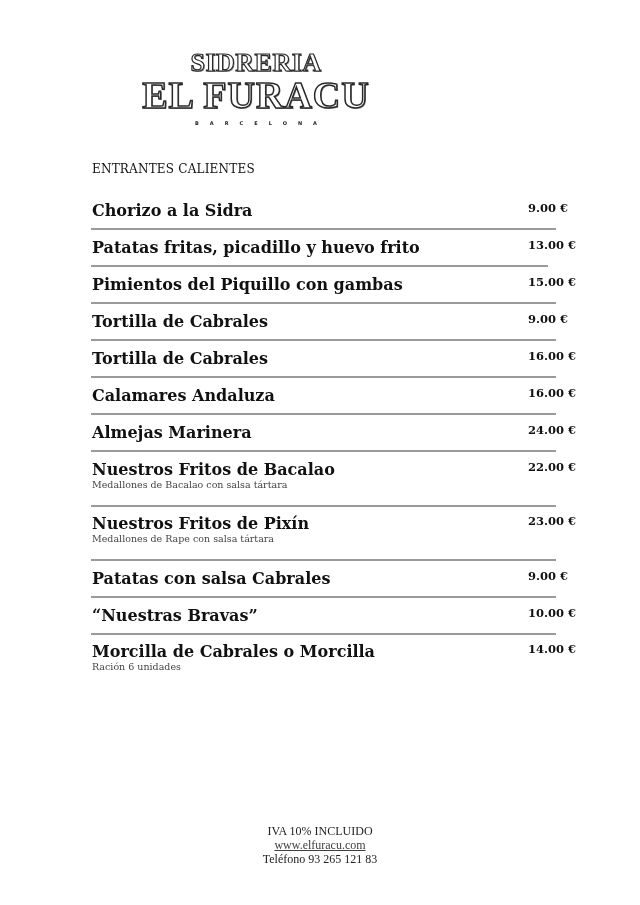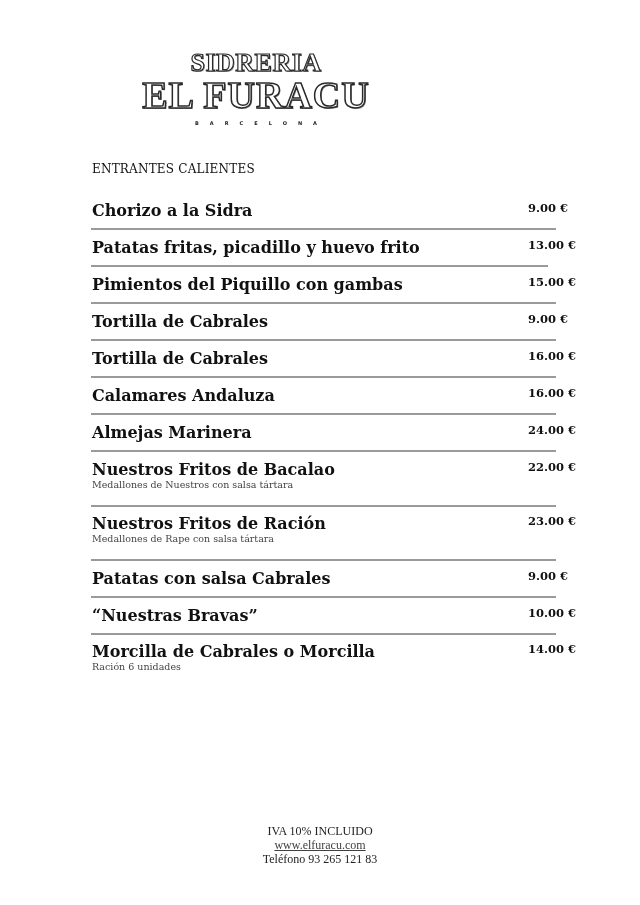--- a/index.html
+++ b/index.html
@@ -102,27 +102,27 @@
   <div class="divider" style="top:413px; width:465px"></div>
 
   <div class="item" style="top:423px">
     <span class="item-name">Almejas Marinera</span>
     <span class="item-price">24.00 €</span>
   </div>
   <div class="divider" style="top:450px; width:465px"></div>
 
   <div class="item" style="top:460px">
     <span class="item-name">Nuestros Fritos de Bacalao</span>
-    <span class="item-desc">Medallones de Nuestros con salsa tártara</span>
+    <span class="item-desc">Medallones de Bacalao con salsa tártara</span>
     <span class="item-price">22.00 €</span>
   </div>
   <div class="divider" style="top:505px; width:465px"></div>
 
   <div class="item" style="top:514px">
-    <span class="item-name">Nuestros Fritos de Ración</span>
+    <span class="item-name">Nuestros Fritos de Pixín</span>
     <span class="item-desc">Medallones de Rape con salsa tártara</span>
     <span class="item-price">23.00 €</span>
   </div>
   <div class="divider" style="top:559px; width:465px"></div>
 
   <div class="item" style="top:569px">
     <span class="item-name">Patatas con salsa Cabrales</span>
     <span class="item-price">9.00 €</span>
   </div>
   <div class="divider" style="top:596px; width:465px"></div>

